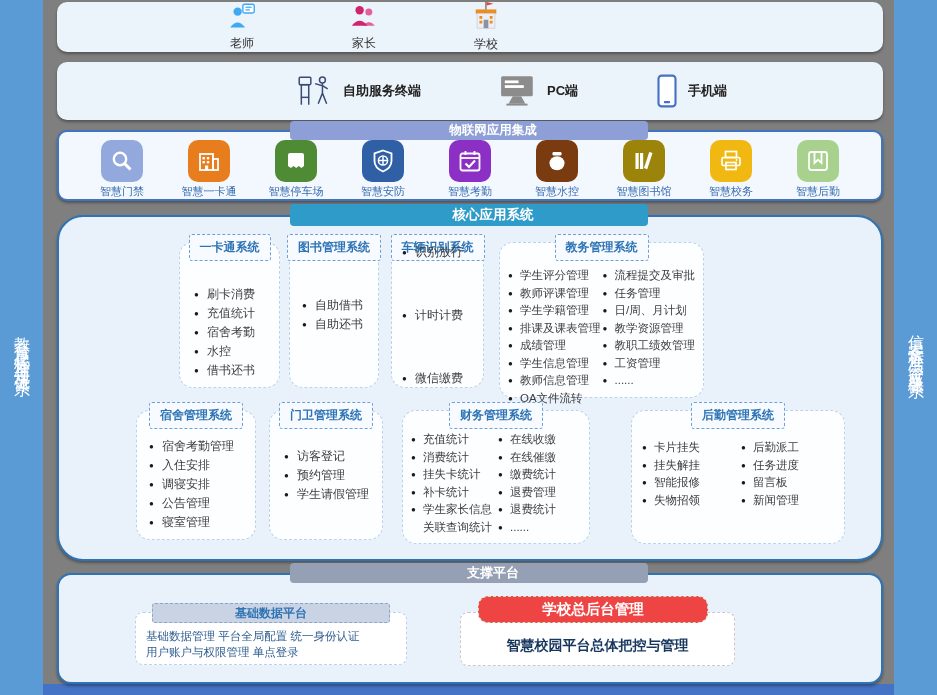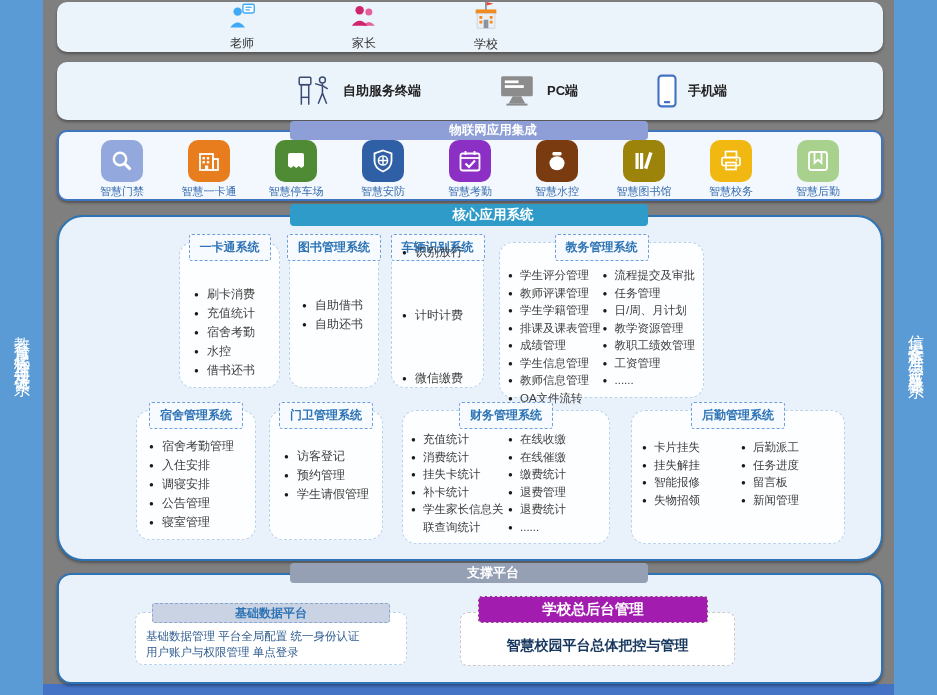--- a/index.html
+++ b/index.html
@@ -53,21 +53,21 @@
 
   #box-onecard{left:179px;top:242px;width:101px;height:146px;padding:42px 0 0 14px;}
   #box-library{left:289px;top:242px;width:90px;height:146px;}
   #box-library .items{padding-left:12px;}
   #box-vehicle{left:391px;top:242px;width:93px;height:146px;}
   #box-vehicle .items{padding-left:10px;gap:44px;}
   #box-edu{left:499px;top:242px;width:205px;height:156px;padding:24px 6px 0 8px;}
   #box-dorm{left:136px;top:410px;width:120px;height:130px;padding:26px 0 0 12px;}
   #box-gate{left:269px;top:410px;width:114px;height:130px;}
   #box-gate .items{padding-left:14px;}
-  #box-finance{left:402px;top:410px;width:208px;height:134px;padding:20px 4px 0 8px;}
+  #box-finance{left:402px;top:410px;width:188px;height:134px;padding:20px 4px 0 8px;}
   #box-logistics{left:631px;top:410px;width:214px;height:134px;padding:28px 4px 0 10px;}
 
   
   .base-title{position:absolute;left:152px;top:603px;width:236px;height:18px;line-height:18px;background:#c9d3e3;border:1px dashed #8aa6cc;color:#2e74b5;font-weight:bold;font-size:12px;text-align:center;border-radius:3px;z-index:4;}
   .base-box{position:absolute;left:135px;top:612px;width:272px;height:53px;background:#fff;border:1px dashed #b9d3ec;border-radius:8px;z-index:3;box-sizing:border-box;padding:15px 8px 0 10px;font-size:11.5px;color:#2f5c8f;line-height:16px;}
   .admin-title{position:absolute;left:478px;top:596px;width:228px;height:25px;line-height:25px;background:#538135;color:#fff;font-weight:bold;font-size:14.5px;text-align:center;border-radius:4px;z-index:4;border:1px dashed #cfe0c5;}
   .admin-box{position:absolute;left:460px;top:612px;width:275px;height:54px;background:#fff;border:1px dashed #c9c9c9;border-radius:8px;z-index:3;box-sizing:border-box;display:flex;align-items:center;justify-content:center;padding-top:14px;}
   .admin-box .txt{font-size:14px;font-weight:bold;color:#17375e;}
 </style>
 </head>
@@ -369,18 +369,18 @@
 
   <div id="support-bar" class="bar" style="background: rgb(149, 160, 181);">支撑平台</div>
   <div id="panel-support" class="panel panel-bordered"></div>
 
   <div class="base-title">基础数据平台</div>
   <div class="base-box">
     <div>基础数据管理  平台全局配置  统一身份认证</div>
     <div>用户账户与权限管理    单点登录</div>
   </div>
 
-  <div class="admin-title" style="background: #a21caf;">学校总后台管理</div>
+  <div class="admin-title" style="background: #ef4444; border-radius: 10px;">学校总后台管理</div>
   <div class="admin-box">
     <div class="txt">智慧校园平台总体把控与管理</div>
   </div>
 
 </div>
 
 </body></html>

